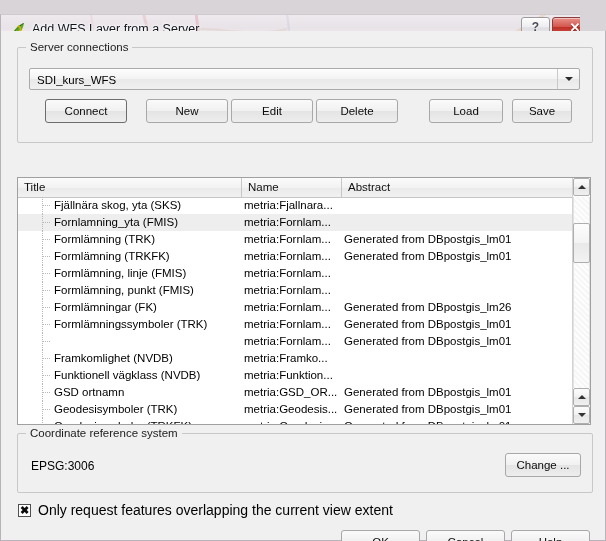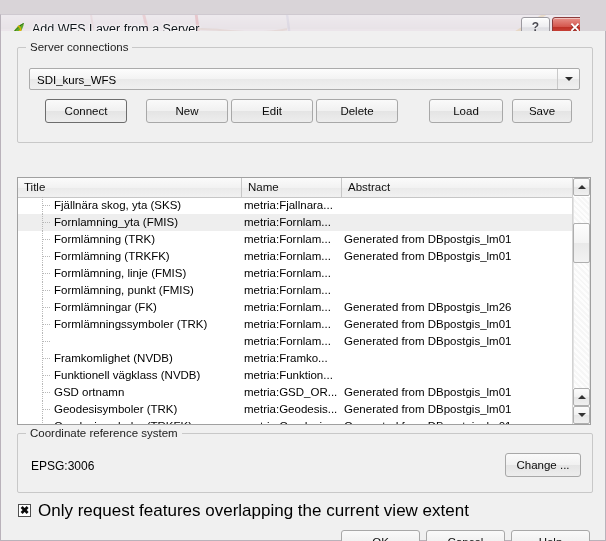--- a/index.html
+++ b/index.html
@@ -172,21 +172,21 @@
   
   #chk-row{position:absolute;left:17px;top:471px;height:18px;}
   #chk-box{
     position:absolute;left:0;top:2px;width:13px;height:13px;box-sizing:border-box;
     border:1px solid #4f4f4f;background:#ffffff;
   }
   #chk-mark{
     position:absolute;left:0;top:0;width:11px;height:11px;line-height:11px;
     text-align:center;font-size:11px;font-weight:bold;color:#0a0a0a;
   }
-  #chk-label{position:absolute;left:20px;top:0;line-height:17px;font-size:17px;white-space:nowrap;}
+  #chk-label{position:absolute;left:20px;top:0;line-height:17px;font-size:14px;white-space:nowrap;}
 
   
   #btn-ok{left:340px;top:499px;width:79px;}
   #btn-cancel{left:425px;top:499px;width:79px;}
   #btn-help{left:510px;top:499px;width:79px;}
 </style>
 </head>
 <body>
 
 <div id="dialog">

